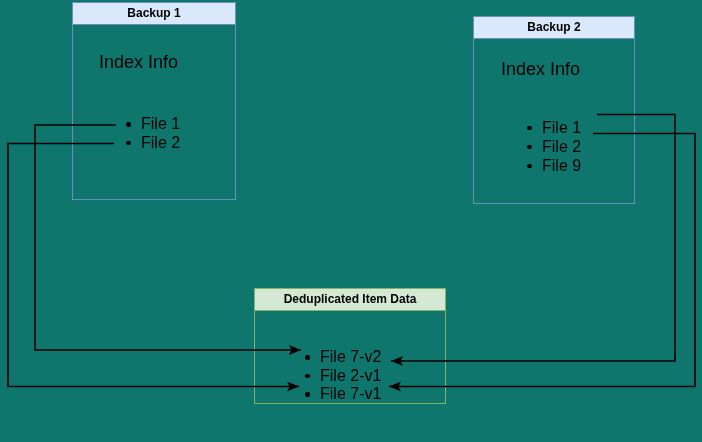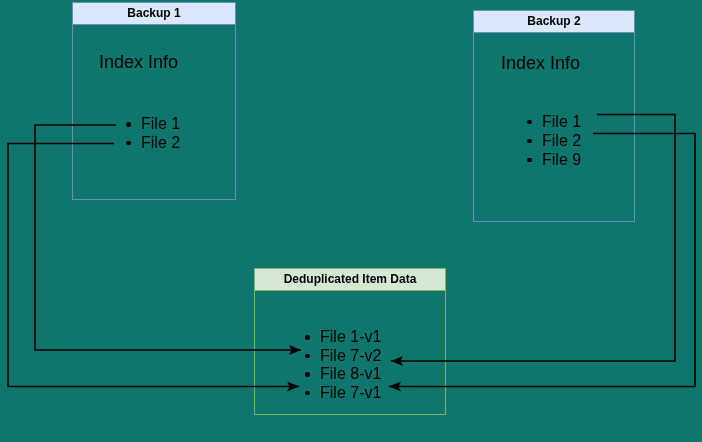--- a/index.html
+++ b/index.html
@@ -79,53 +79,49 @@
           <span class="bullet"></span>
           <span>File 1</span>
         </li>
         <li>
           <span class="bullet"></span>
           <span>File 2</span>
         </li>
       </ul>
   </div>
 
-  <div class="node" style="left: 473px; top: 10px; width: 162px; height: 212px; border-color: rgb(108, 142, 191);">
+  <div class="node" style="left: 473px; top: 16px; width: 162px; height: 188px; border-color: rgb(108, 142, 191);">
     <div class="node-header" style="background: rgb(218, 232, 252); border-bottom-color: rgb(108, 142, 191);">Backup 2</div>
     <div class="node-subtitle" style="left:27px; top:42px;">Index Info</div>
     <ul class="node-list rows-19" style="left:53px; top:101.5px;">
         <li>
           <span class="bullet"></span>
           <span>File 1</span>
         </li>
         <li>
           <span class="bullet"></span>
           <span>File 2</span>
         </li>
         <li>
           <span class="bullet"></span>
           <span>File 9</span>
         </li>
       </ul>
   </div>
 
-  <div class="node" style="left: 254px; top: 268px; width: 192px; height: 147px; border-color: rgb(130, 179, 102);">
+  <div class="node" style="left: 254px; top: 288px; width: 192px; height: 116px; border-color: rgb(130, 179, 102);">
     <div class="node-header" style="background: rgb(213, 232, 212); border-bottom-color: rgb(130, 179, 102);">Deduplicated Item Data</div>
     <ul class="node-list" style="left:50px; top:59px;">
-        <li>
-          <span class="bullet"></span>
-          <span>File 1-v1</span>
-        </li>
         <li>
           <span class="bullet"></span>
           <span>File 7-v2</span>
         </li>
         <li>
           <span class="bullet"></span>
-          <span>File 8-v1</span>
+          <span>File 2-v1</span>
         </li>
         <li>
           <span class="bullet"></span>
           <span>File 7-v1</span>
         </li>
       </ul>
   </div>
 
   <svg id="edge-layer" viewBox="0 0 702 442" xmlns="http://www.w3.org/2000/svg">
     <defs>

